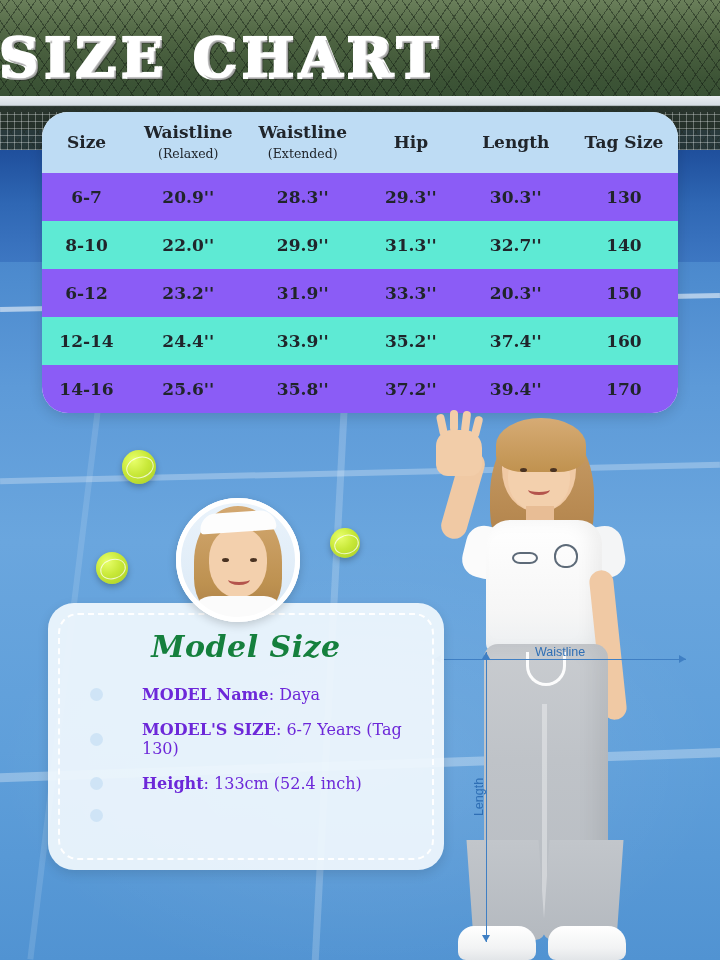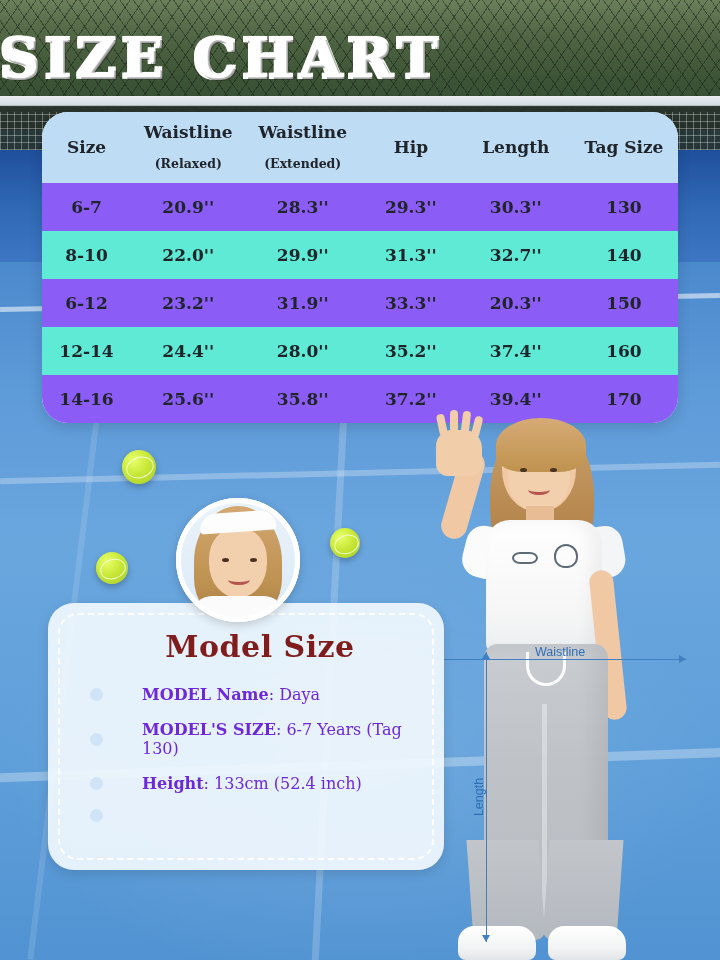--- a/index.html
+++ b/index.html
@@ -101,21 +101,21 @@
     color: #20252b;
     font-family: "DejaVu Serif", serif;
   }
   table.size-table thead tr { background: #bedcf4; }
   table.size-table thead th {
     padding: 11px 2px 12px;
     font-size: 17px;
     font-weight: bold;
     line-height: 1.12;
   }
-  .hdr-sub { display: block; font-size: 12.5px; font-weight: bold; margin-top: 15px; }
+  .hdr-sub { display: block; font-size: 12.5px; font-weight: normal; margin-top: 5px; }
   table.size-table tbody td {
     padding: 14px 2px;
     font-size: 17px;
     font-weight: bold;
   }
   table.size-table tbody tr.alt { background: #5eead4; }
   table.size-table tbody tr.plain { background: #8b5cf6; }
 
   .col-size { width: 14%; }
   .col-wr   { width: 18%; }
@@ -272,25 +272,25 @@
     background: rgba(240,247,253,0.93);
     border-radius: 26px;
     box-shadow: 0 4px 12px rgba(0,0,0,0.12);
   }
   .model-card-inner {
     position: absolute; left: 10px; top: 10px; right: 10px; bottom: 10px;
     border: 2px dashed #ffffff;
     border-radius: 20px;
   }
   .model-card h2 {
-    position: absolute; left: 14px; top: 26px; width: 100%;
+    position: absolute; left: 0; top: 26px; width: 100%;
     text-align: center;
     font-family: "DejaVu Serif", serif;
-    font-size: 30px; font-weight: bold; 
-    color: #7f1d1d;
+    font-size: 30px; font-weight: bold; font-style: italic;
+    color: #15803d;
     letter-spacing: 0.5px;
   }
   .facts { position: absolute; left: 42px; top: 82px; right: 20px; }
   .fact {
     display: flex; align-items: center;
     margin-bottom: 16px;
   }
   .bullet {
     width: 13px; height: 13px; border-radius: 50%;
     background: #cfe4f6; margin-right: 11px; flex: none;
@@ -410,21 +410,21 @@
           <td>6-12</td>
           <td>23.2''</td>
           <td>31.9''</td>
           <td>33.3''</td>
           <td>20.3''</td>
           <td>150</td>
         </tr>
         <tr class="alt">
           <td>12-14</td>
           <td>24.4''</td>
-          <td>28.0''</td>
+          <td>33.9''</td>
           <td>35.2''</td>
           <td>37.4''</td>
           <td>160</td>
         </tr>
         <tr class="plain">
           <td>14-16</td>
           <td>25.6''</td>
           <td>35.8''</td>
           <td>37.2''</td>
           <td>39.4''</td>

